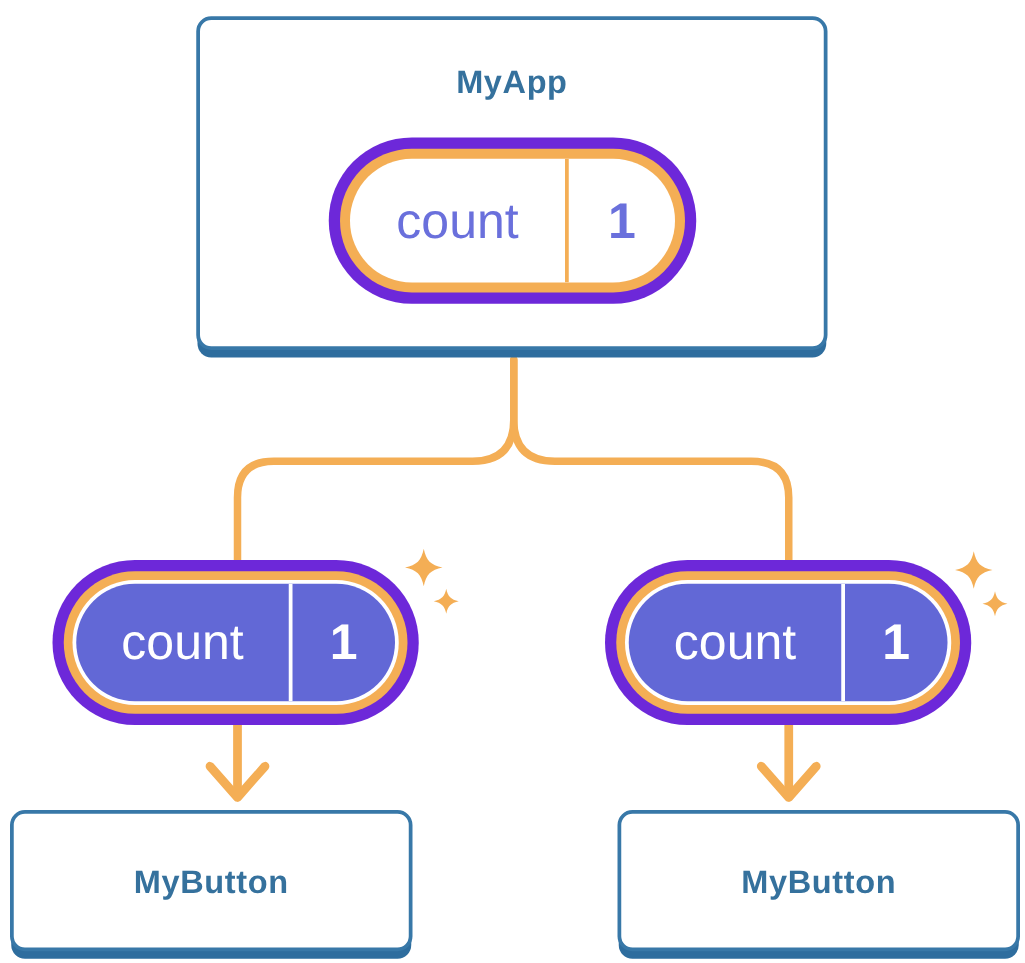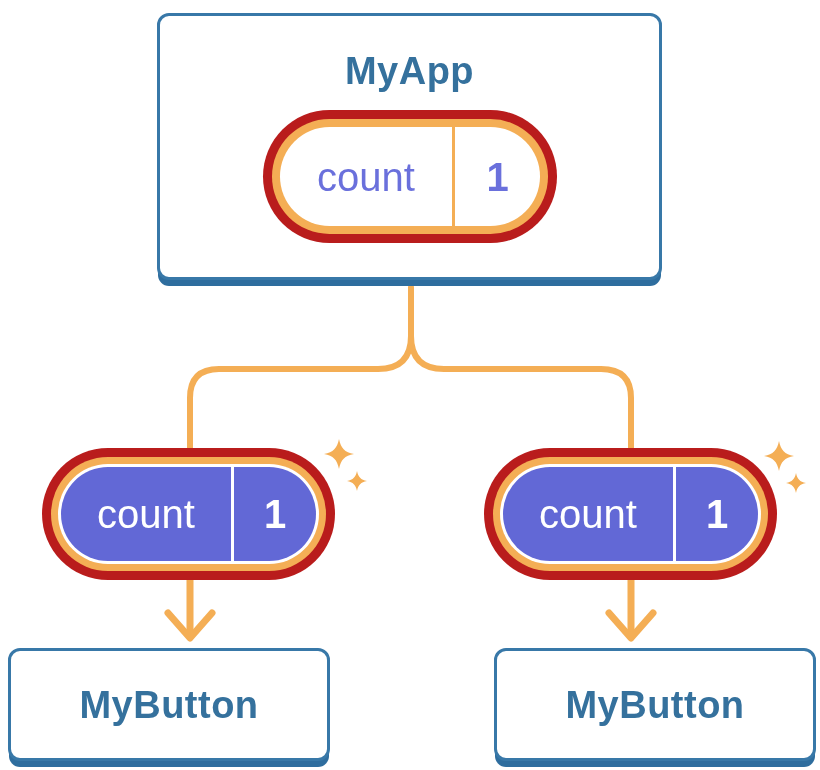--- a/index.html
+++ b/index.html
@@ -11,27 +11,27 @@
   
   .card{
     position:absolute;background:#ffffff;
     border:3px solid #3878A8;border-radius:12px;
     box-shadow:0 7px 0 -1px #2E6D9E;box-sizing:border-box;z-index:1;
   }
   .card-root{left:157px;top:13px;width:505px;height:267px;}
   .card-child-left{left:8px;top:648px;width:322px;height:113px;display:flex;align-items:center;justify-content:center;}
   .card-child-right{left:494px;top:648px;width:322px;height:113px;display:flex;align-items:center;justify-content:center;}
   .card-title{
-    color:#35719D;font-size:38px;font-weight:bold;letter-spacing:.5px;
+    color:#35719D;font-size:26px;font-weight:bold;letter-spacing:.5px;
     text-align:center;line-height:1;
   }
   .card-root .card-title{margin-top:36px;}
   
   .pill-glow{
-    position:absolute;background:#b91c1c;border-radius:999px;
+    position:absolute;background:#6d28d9;border-radius:999px;
     padding:9px;box-sizing:border-box;z-index:2;
   }
   .pill-glow-root{left:263px;top:110px;width:294px;height:133px;}
   .pill-glow-left{left:42px;top:448px;width:293px;height:132px;}
   .pill-glow-right{left:484px;top:448px;width:293px;height:132px;}
   .pill-ring{background:#F4AE55;border-radius:999px;height:100%;box-sizing:border-box;}
   .pill-ring-light{padding:8px;}
   .pill-ring-dark{padding:7px;}
   .pill-gap{background:#ffffff;border-radius:999px;height:100%;box-sizing:border-box;padding:3px;}
   .pill-face{

